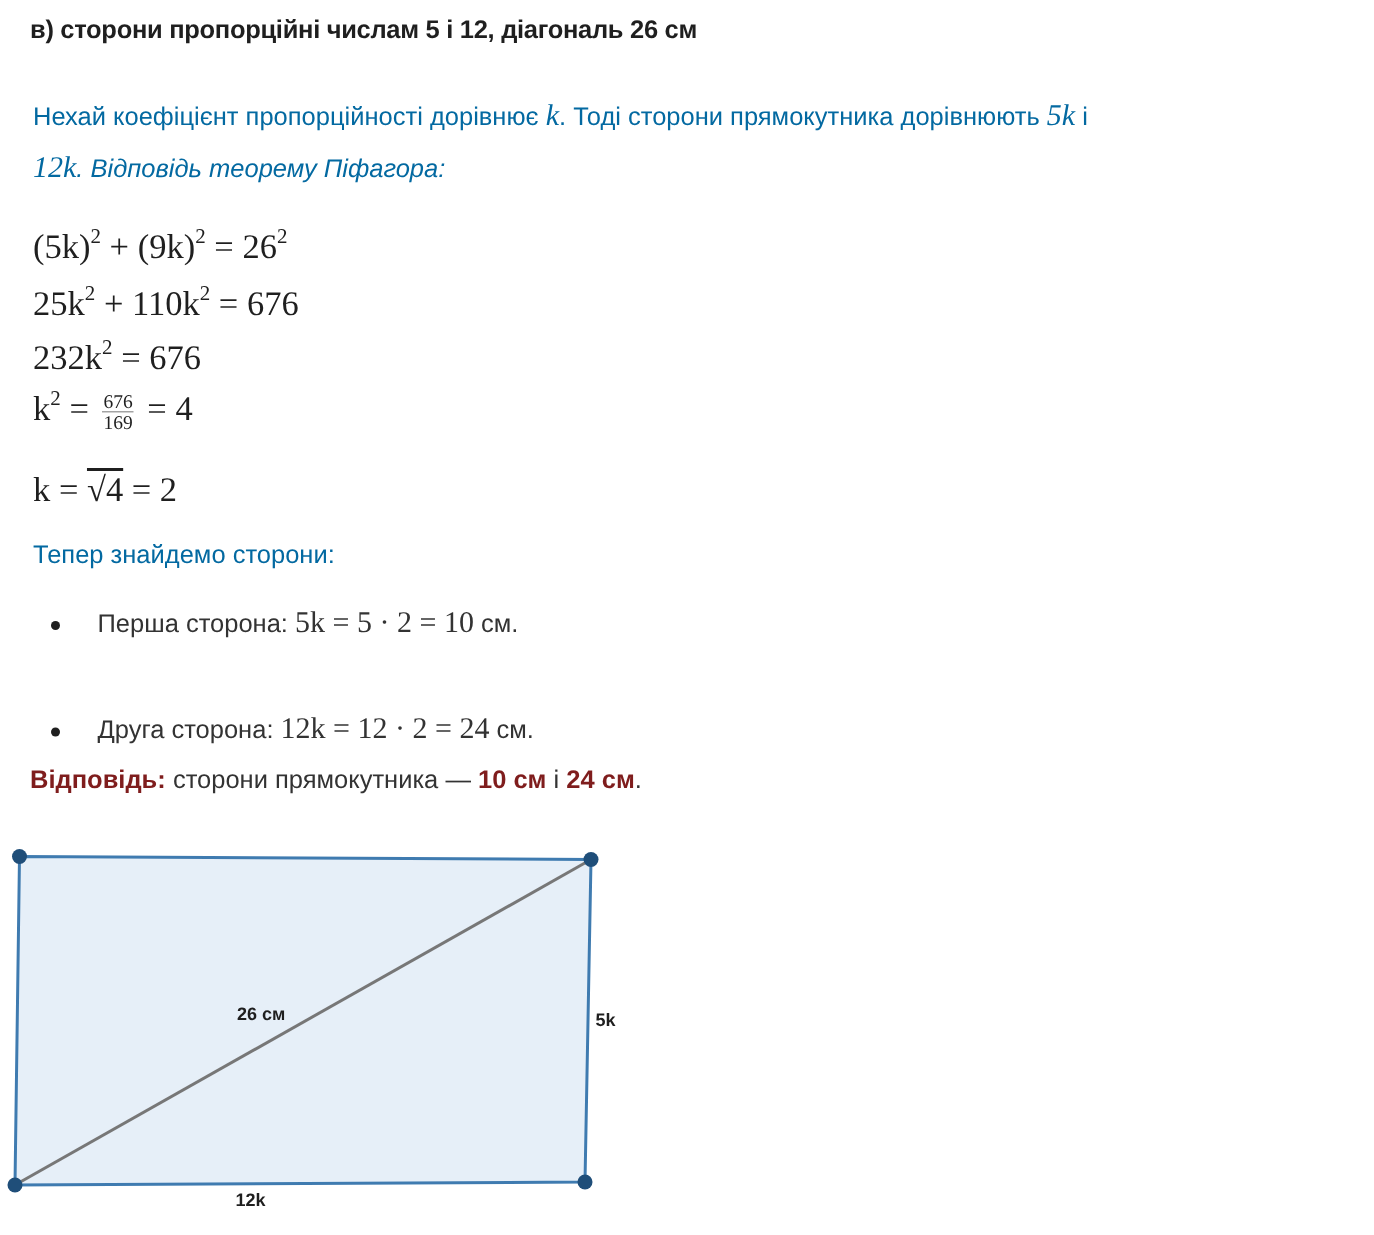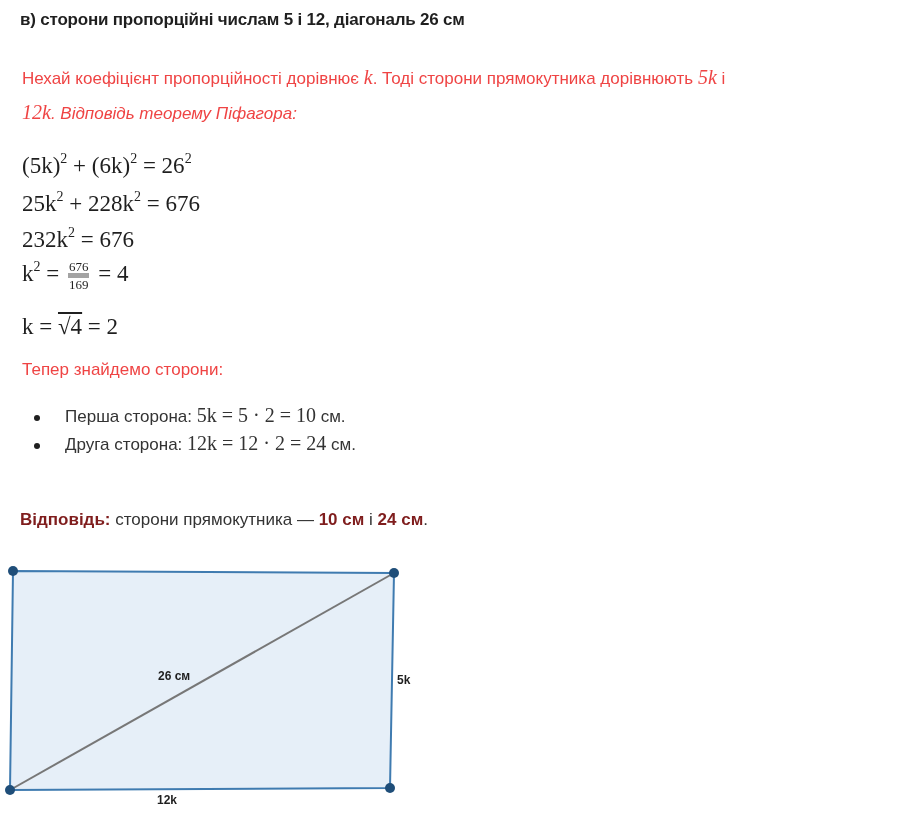--- a/index.html
+++ b/index.html
@@ -1,65 +1,65 @@
 <!DOCTYPE html>
 <html><head>
 <meta charset="utf-8">
 <style>
   html, body { margin: 0; padding: 0; background: #ffffff; }
   body { width: 916px; height: 823px; position: relative; overflow: hidden; color: #1f1f1f; font-family: "Liberation Sans", sans-serif; }
   .title { position: absolute; left: 20px; top: 10px; font-size: 17px; font-weight: bold; color: #1f1f1f; letter-spacing: -0.2px; }
-  .para { position: absolute; left: 22px; font-size: 17px; color: #ef4444; }
+  .para { position: absolute; left: 22px; font-size: 17px; color: #0369a1; }
   .m { font-family: "Liberation Serif", serif; font-style: italic; font-size: 20px; }
   .mr { font-family: "Liberation Serif", serif; font-size: 20px; }
   .eq { position: absolute; left: 22px; font-family: "Liberation Serif", serif; font-size: 23px; color: #1f1f1f; }
   .eq sup { font-size: 14px; vertical-align: 10px; }
   .frac { display: inline-block; vertical-align: middle; text-align: center; font-size: 13px; line-height: 13px; margin: 0 3px; }
-  .frac .num { display: block; border-bottom: 5px solid #a3a3a3; padding: 0 1px; }
+  .frac .num { display: block; border-bottom: 1px solid #a3a3a3; padding: 0 1px; }
   .frac .den { display: block; }
   .bullet { position: absolute; left: 34px; font-size: 17px; color: #333; }
   .bullet .dot { display: inline-block; width: 6px; height: 6px; border-radius: 50%; background: #1f1f1f; margin-right: 25px; vertical-align: middle; }
   .answer { position: absolute; left: 20px; top: 510px; font-size: 17px; color: #333; }
   .answer b { color: #7f1d1d; }
   svg.diagram { position: absolute; left: 0; top: 560px; }
 </style>
 </head>
 <body>
 
 <div class="title">в) сторони пропорційні числам 5 і 12, діагональ 26 см</div>
 
 <div class="para" style="top:66px;">
   <span>Нехай коефіцієнт пропорційності дорівнює </span><span class="m">k</span><span>. Тоді сторони прямокутника дорівнюють </span><span class="m">5k</span><span> і</span>
 </div>
 <div class="para" style="top:101px;">
   <span class="m">12k</span><span style="font-style:italic;">. Відповідь теорему Піфагора:</span>
 </div>
 
 <div class="eq" style="top:151px;">
-  <span>(5k)</span><sup>2</sup><span> + </span><span>(6k)</span><sup>2</sup><span> = 26</span><sup>2</sup>
+  <span>(5k)</span><sup>2</sup><span> + </span><span>(9k)</span><sup>2</sup><span> = 26</span><sup>2</sup>
 </div>
 <div class="eq" style="top:189px;">
-  <span>25k</span><sup>2</sup><span> + 228k</span><sup>2</sup><span> = 676</span>
+  <span>25k</span><sup>2</sup><span> + 110k</span><sup>2</sup><span> = 676</span>
 </div>
 <div class="eq" style="top:225px;">
   <span>232k</span><sup>2</sup><span> = 676</span>
 </div>
 <div class="eq" style="top:259px;">
   <span>k</span><sup>2</sup><span> = </span><span class="frac"><span class="num">676</span><span class="den">169</span></span><span> = 4</span>
 </div>
 <div class="eq" style="top:314px;">
   <span>k = </span><span style="text-decoration:overline;">√4</span><span> = 2</span>
 </div>
 
 <div class="para" style="top:360px;">Тепер знайдемо сторони:</div>
 
 <div class="bullet" style="top:404px;">
   <span class="dot"></span><span>Перша сторона: </span><span class="mr">5k = 5 · 2 = 10</span><span> см.</span>
 </div>
-<div class="bullet" style="top:432px;">
+<div class="bullet" style="top:475px;">
   <span class="dot"></span><span>Друга сторона: </span><span class="mr">12k = 12 · 2 = 24</span><span> см.</span>
 </div>
 
 <div class="answer">
   <b>Відповідь:</b><span> сторони прямокутника — </span><b>10 см</b><span> і </span><b>24 см</b><span>.</span>
 </div>
 
 <svg class="diagram" width="916" height="263" viewBox="0 0 916 263">
   <polygon points="13,11 394,13 390,228 10,230" fill="#e6eff8" stroke="#3f7bb0" stroke-width="2"></polygon>
   <line x1="10" y1="230" x2="394" y2="13" stroke="#777777" stroke-width="2"></line>

